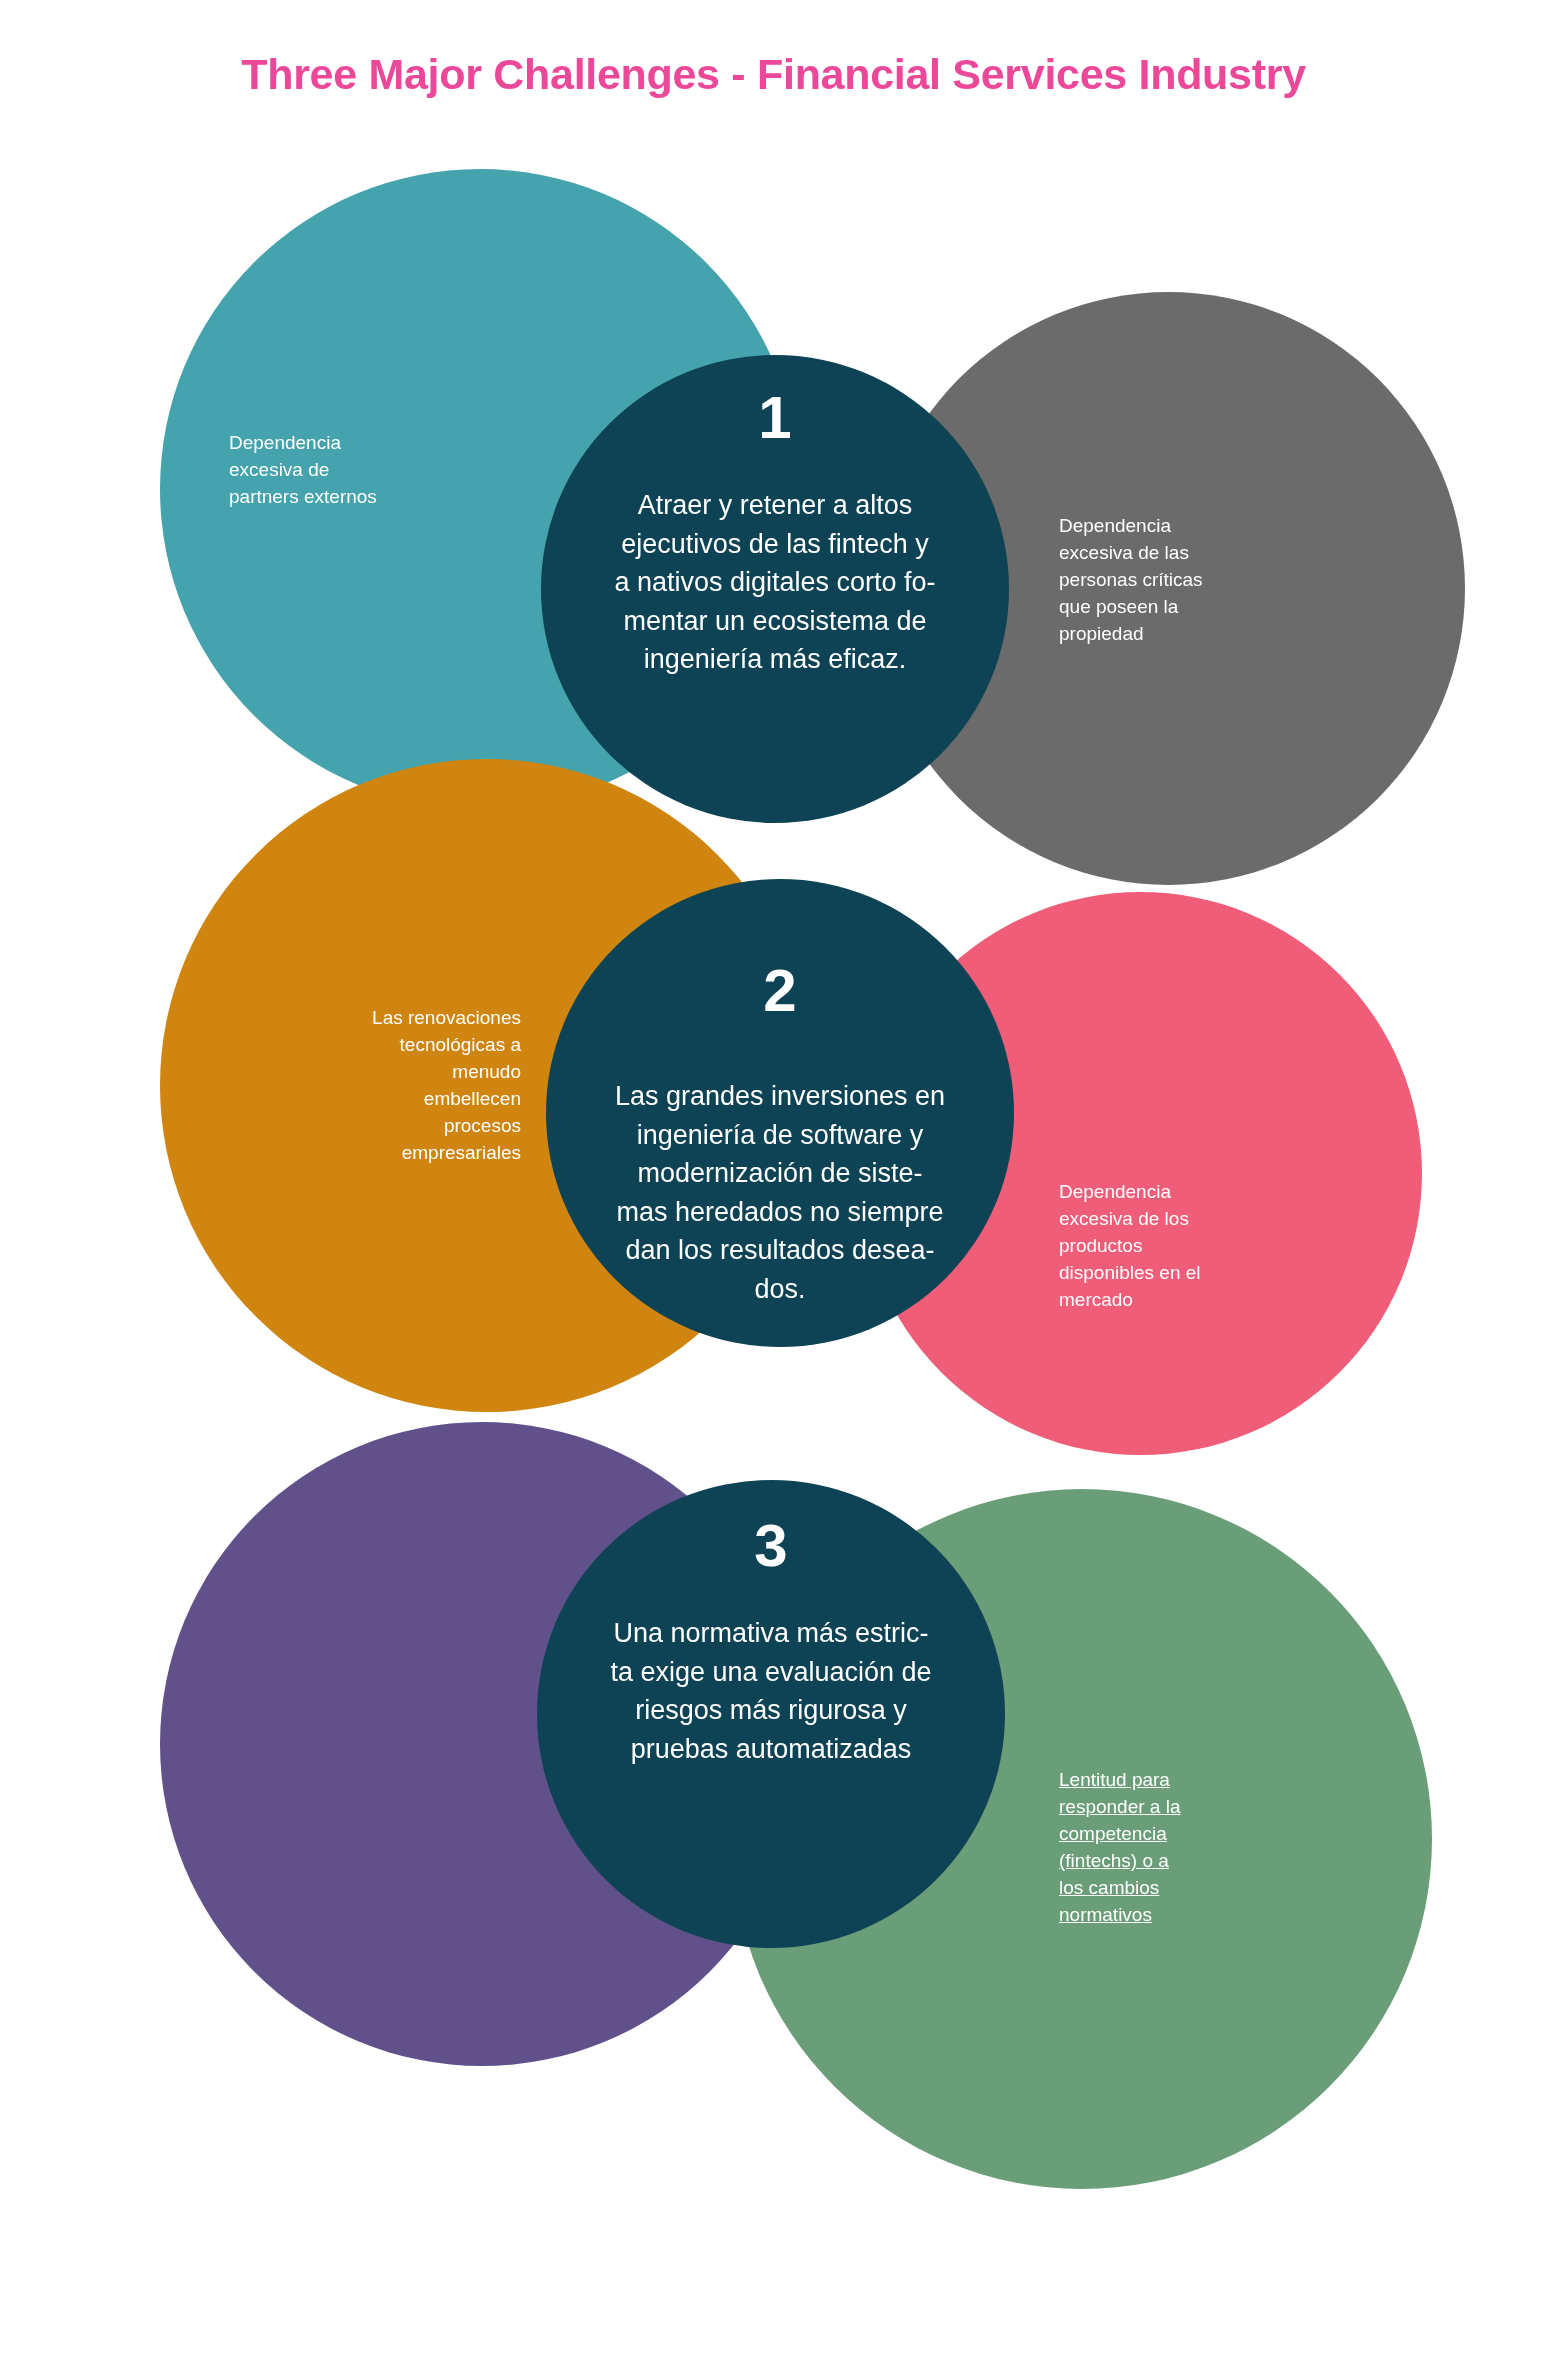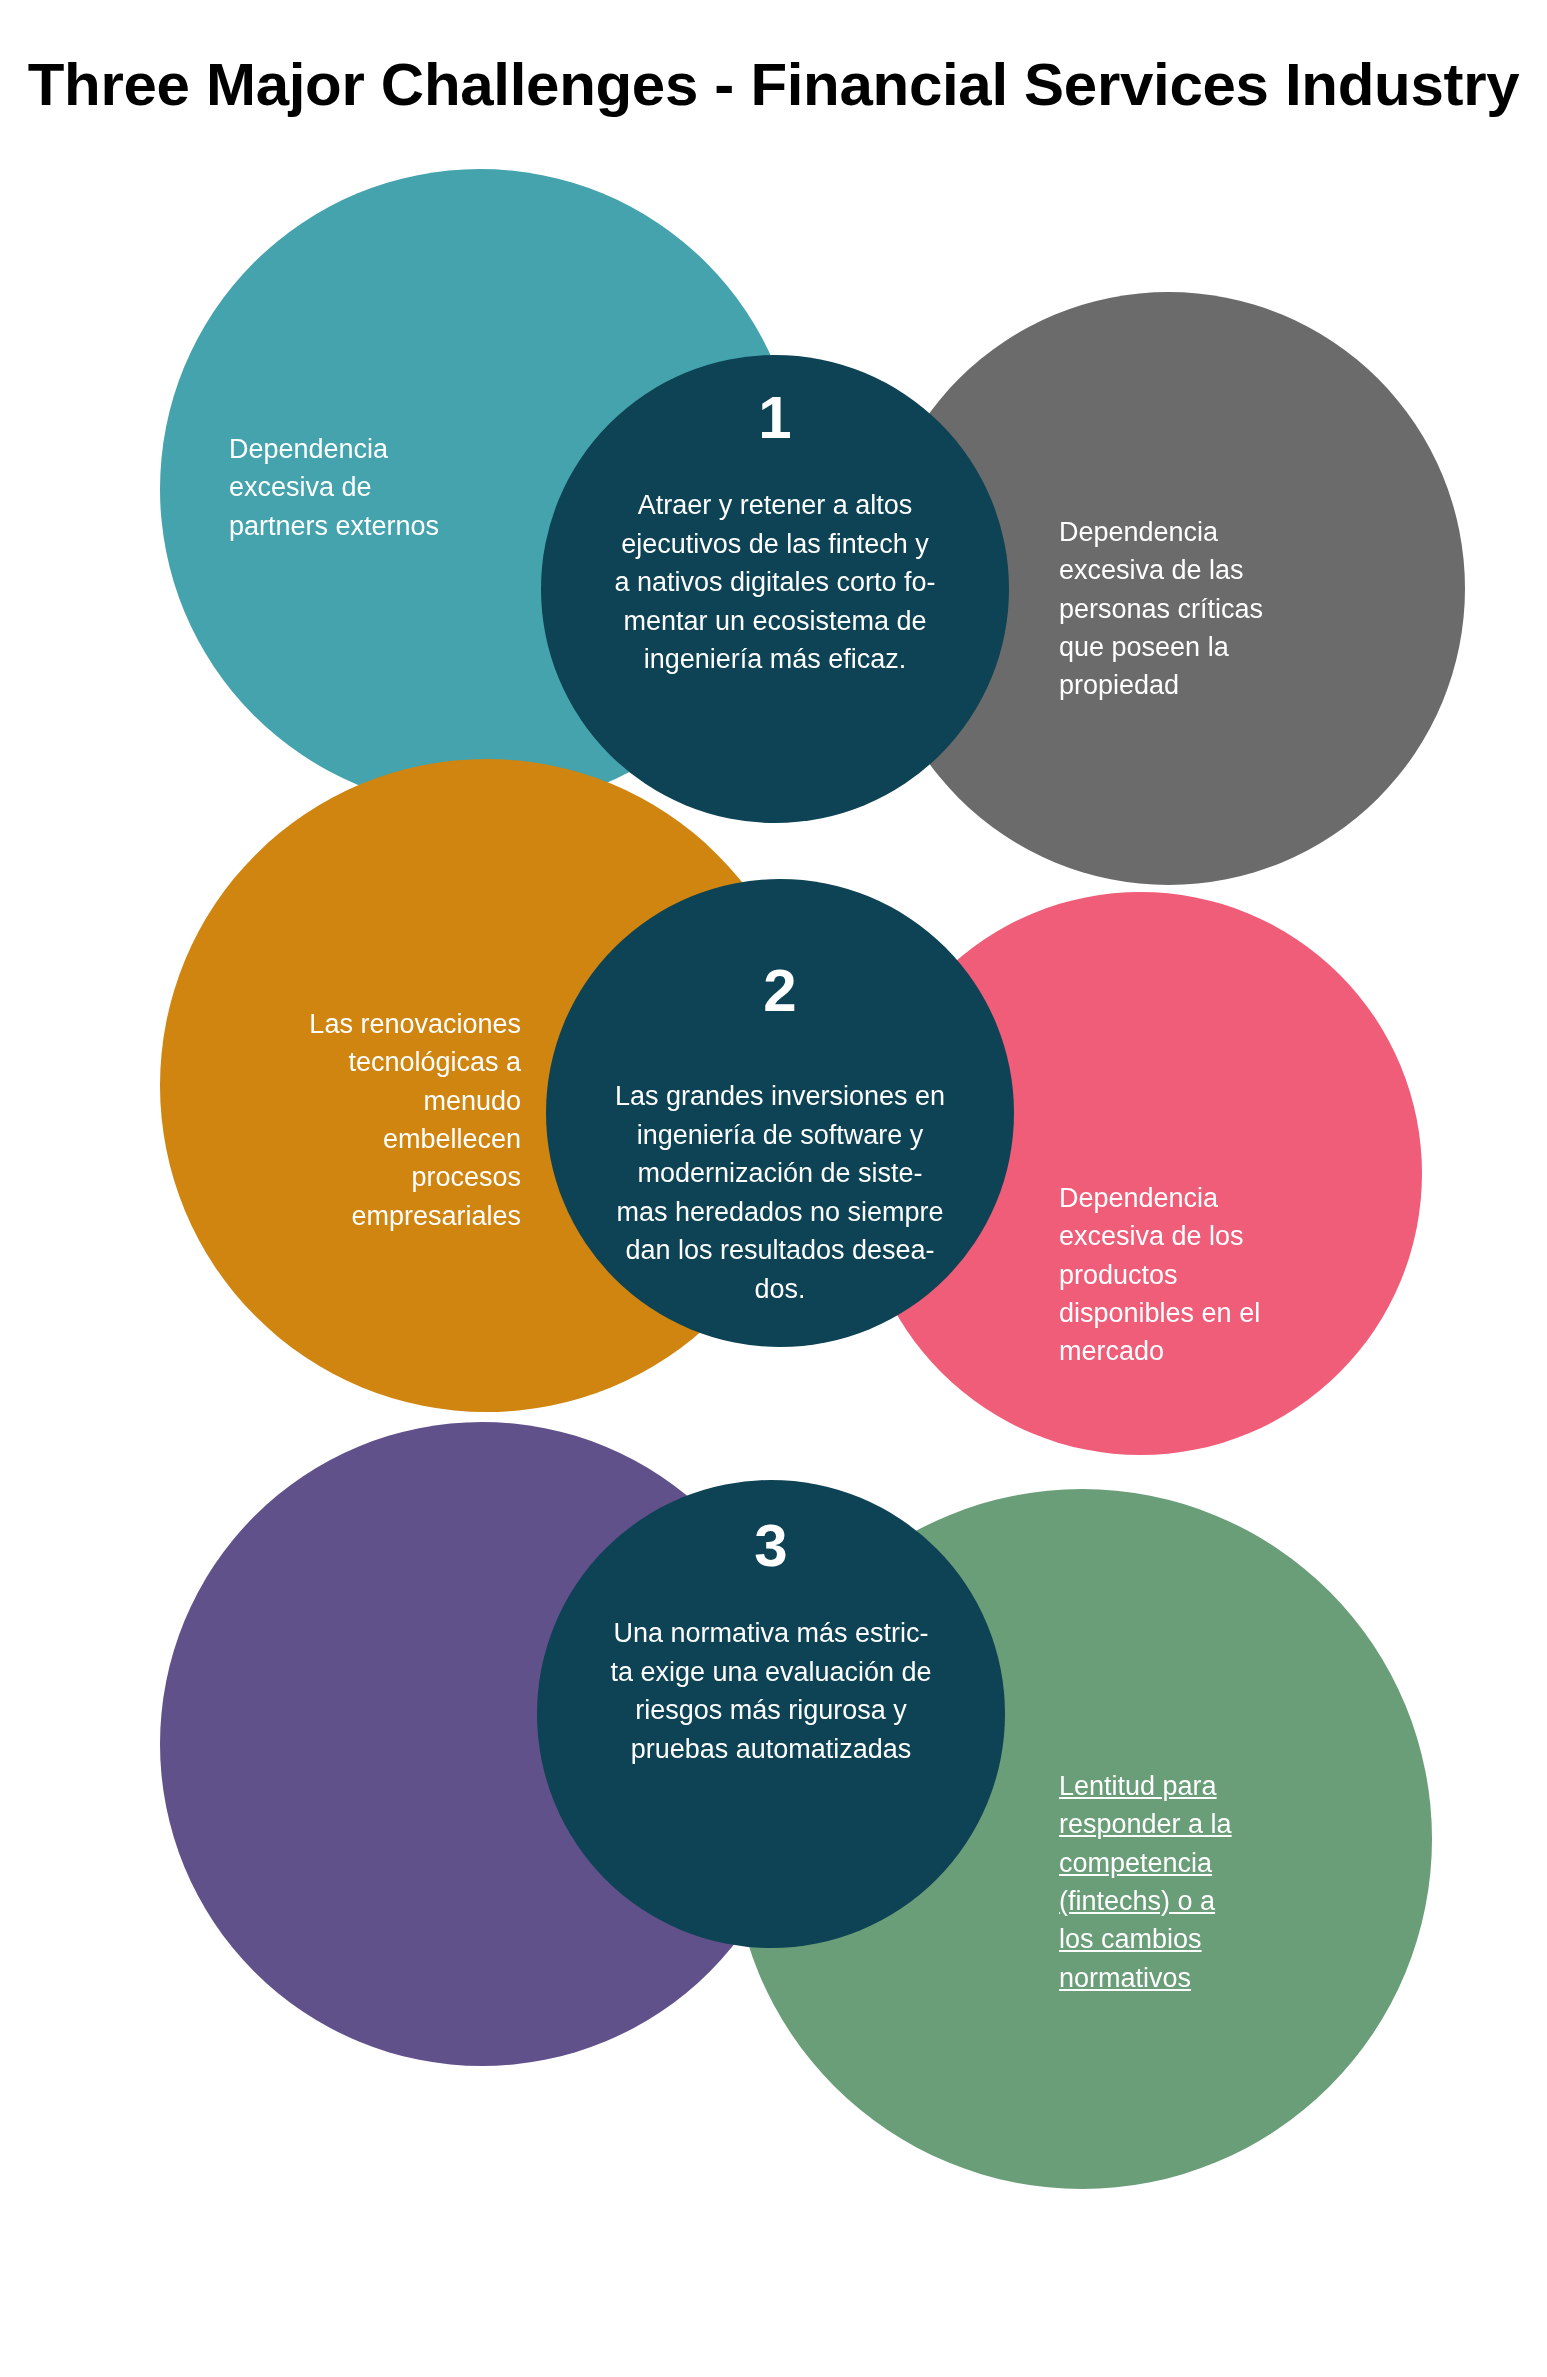--- a/index.html
+++ b/index.html
@@ -20,41 +20,41 @@
     background: #ffffff;
   }
 
   
   .title {
     position: absolute;
     left: 0;
     top: 50px;
     width: 1547px;
     text-align: center;
-    font-size: 60px;
+    font-size: 43px;
     font-weight: 600;
     letter-spacing: -0.3px;
-    color: #000000;
+    color: #ec4899;
     font-family: "Liberation Sans", sans-serif;
     white-space: nowrap;
   }
 
   
   .circle {
     position: absolute;
     border-radius: 50%;
     box-sizing: border-box;
     display: block;
   }
 
   
   .ctx-text {
     position: absolute;
     color: #ffffff;
-    font-size: 27px;
+    font-size: 19px;
     line-height: 1.42;
     font-weight: 400;
     font-family: "Liberation Sans", sans-serif;
     text-align: left;
     white-space: pre-line;
   }
 
   
   .num {
     position: absolute;

